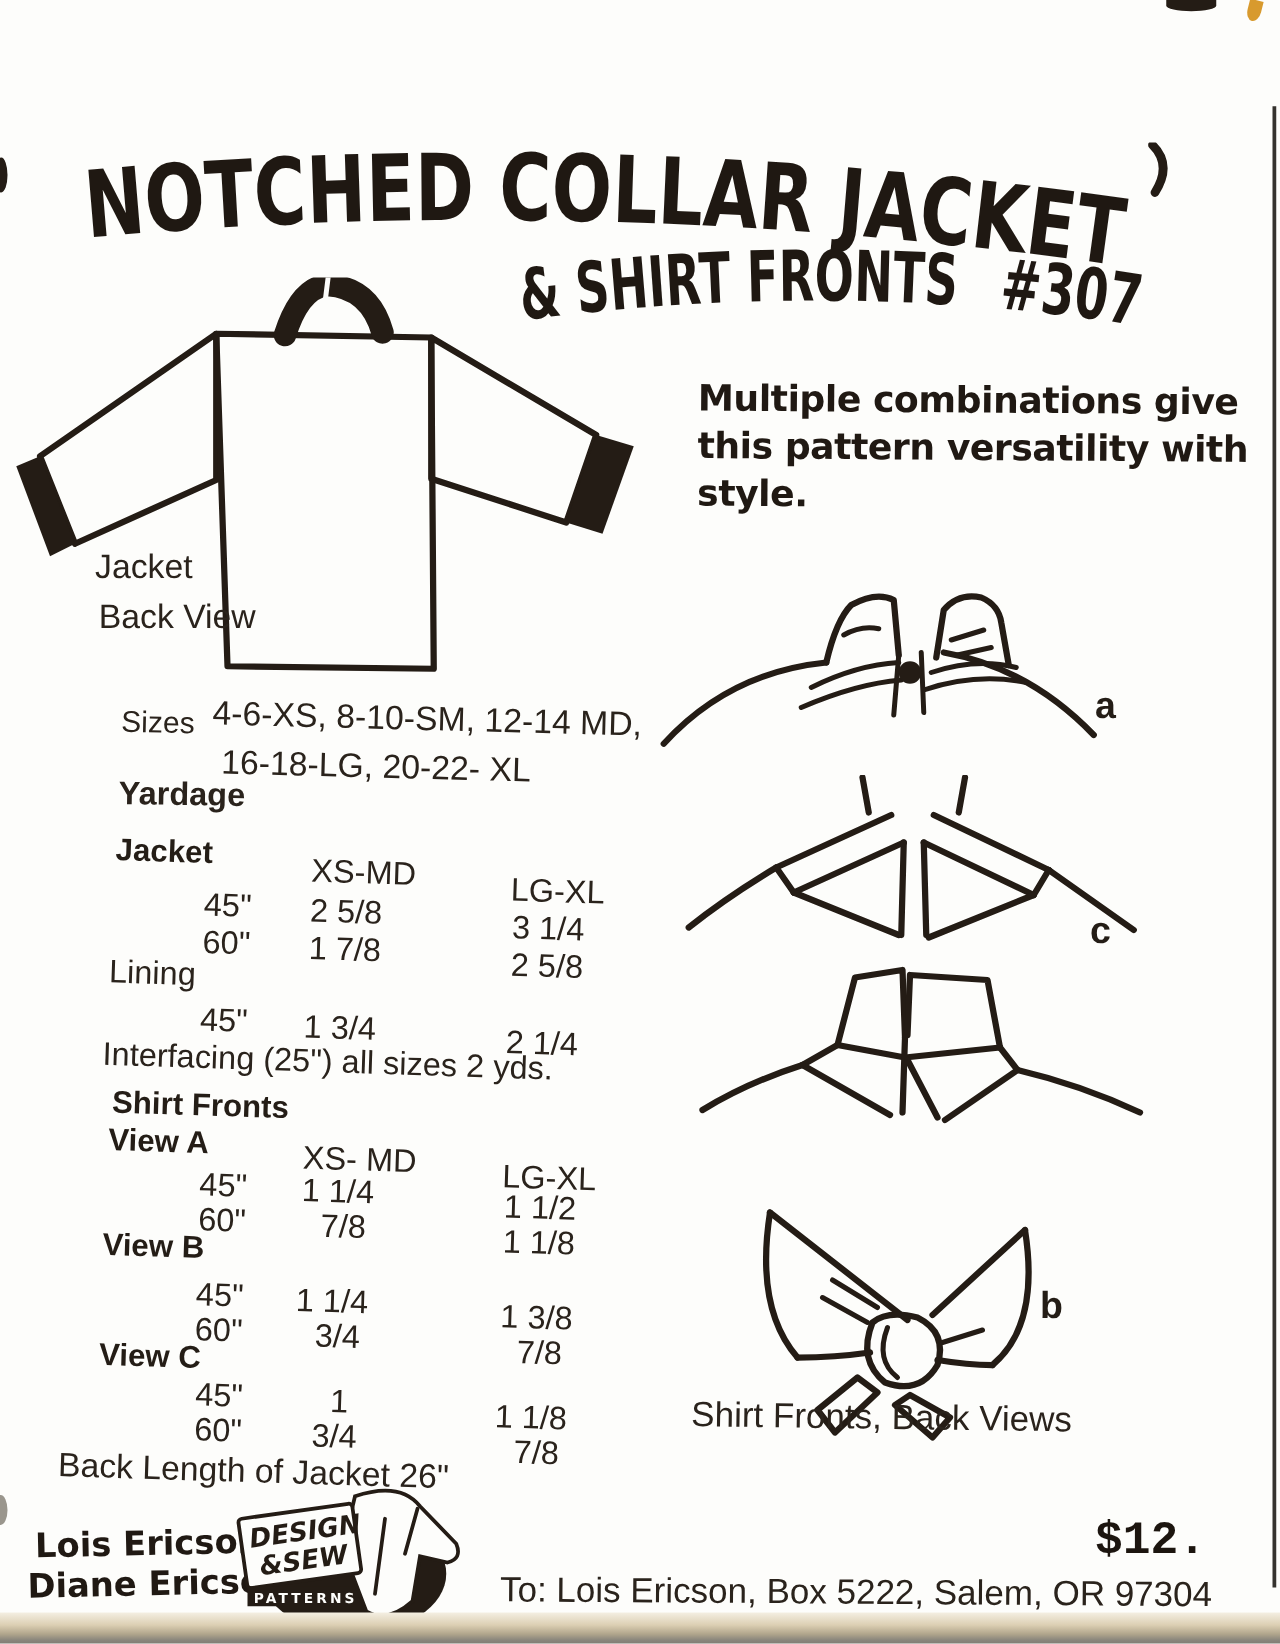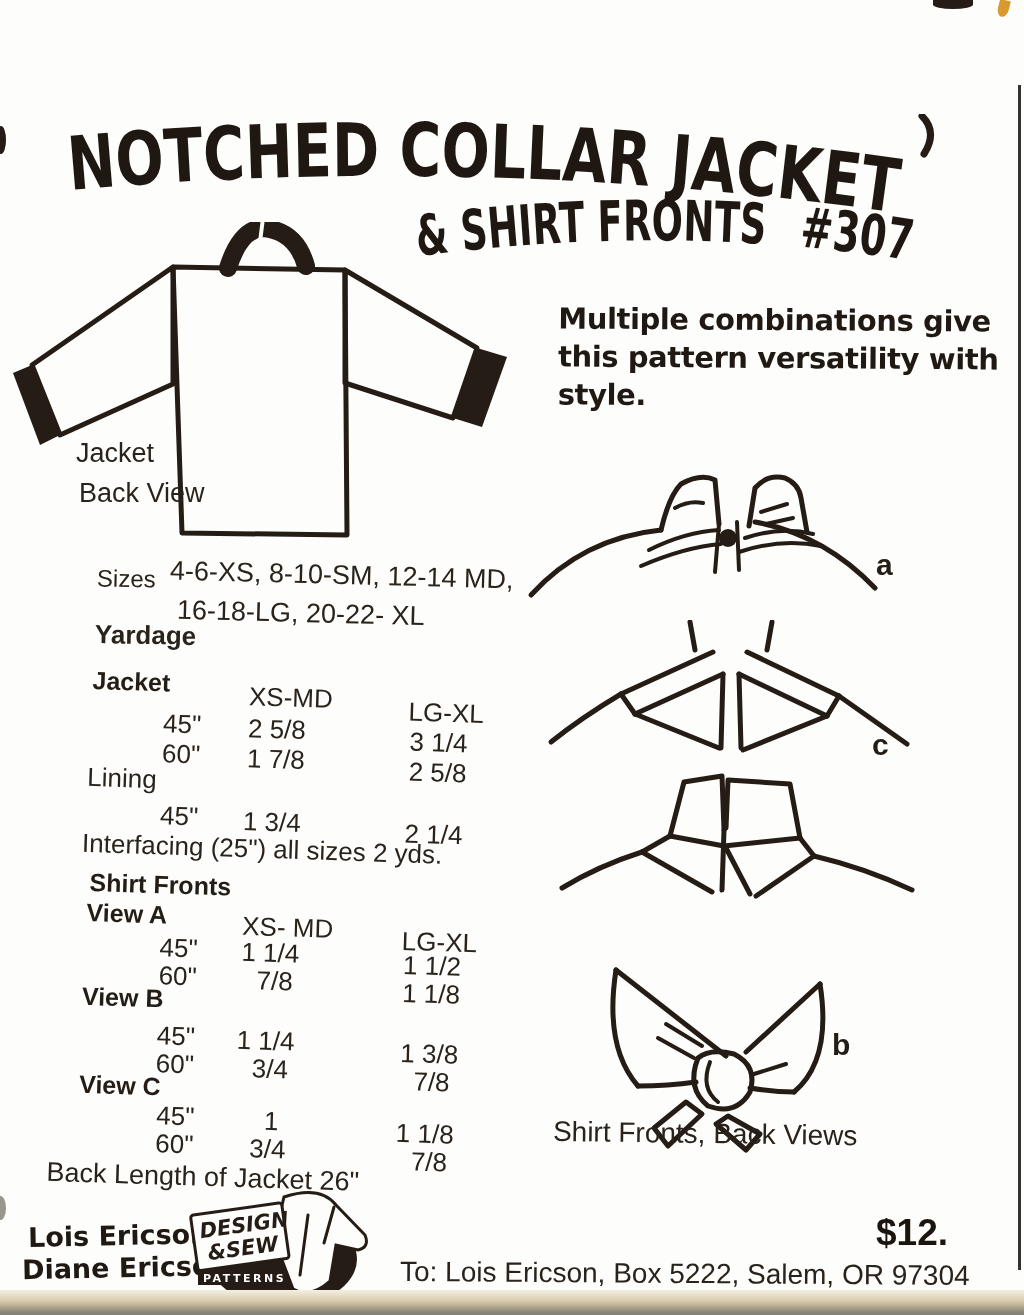--- a/index.html
+++ b/index.html
@@ -187,21 +187,21 @@
     <path class="ink-stroke" stroke-width="3" d="M120,32 L112,92"></path>
     <g transform="rotate(-8 50 55)">
       <rect x="6" y="26" width="92" height="56" rx="3" fill="#fdfdfb" stroke="#241c15" stroke-width="3"></rect>
       <text x="13" y="50" font-family="DejaVu Sans, sans-serif" font-style="italic" font-weight="bold" font-size="21" fill="#241c15">DESIGN</text>
       <text x="18" y="73" font-family="DejaVu Sans, sans-serif" font-style="italic" font-weight="bold" font-size="21" fill="#241c15">&amp;SEW</text>
     </g>
     <rect x="10" y="86" width="84" height="16" fill="#241c15"></rect>
     <text x="15" y="99" font-family="DejaVu Sans, sans-serif" font-weight="bold" font-size="11" letter-spacing="2.5" fill="#fdfdfb">PATTERNS</text>
   </svg>
 
-  <div class="abs b" style="left:876px;top:1212px;font-size:37px;font-family:Liberation Sans, sans-serif;color:#1c150f;">$12.</div>
+  <div class="abs b" style="left:876px;top:1212px;font-size:37px;font-family:Liberation Mono, monospace;color:#1c150f;">$12.</div>
   <div class="abs helv" style="left:400px;top:1258px;font-size:28px;transform:rotate(0.4deg);">To: Lois Ericson, Box 5222, Salem, OR 97304</div>
 
   <div class="abs" style="left:933px;top:0;width:40px;height:9px;background:#241c15;border-radius:0 0 50% 50%;"></div>
   <div class="abs" style="left:998px;top:0;width:11px;height:17px;background:#d89a2e;border-radius:0 0 60% 60%;transform:rotate(14deg);"></div>
   <svg class="abs" style="left:918px;top:114px;" width="26" height="44" viewBox="0 0 26 44">
     <path d="M4,2 Q20,18 6,40" stroke="#241c15" stroke-width="7" fill="none" stroke-linecap="round"></path>
   </svg>
   <div class="abs" style="left:-4px;top:126px;width:10px;height:28px;background:#241c15;border-radius:50%;"></div>
   <div class="abs" style="left:-5px;top:1196px;width:11px;height:24px;background:#9a968d;border-radius:50%;"></div>
   <div class="abs" style="left:1018px;top:85px;width:3px;height:1185px;background:#35322e;"></div>

